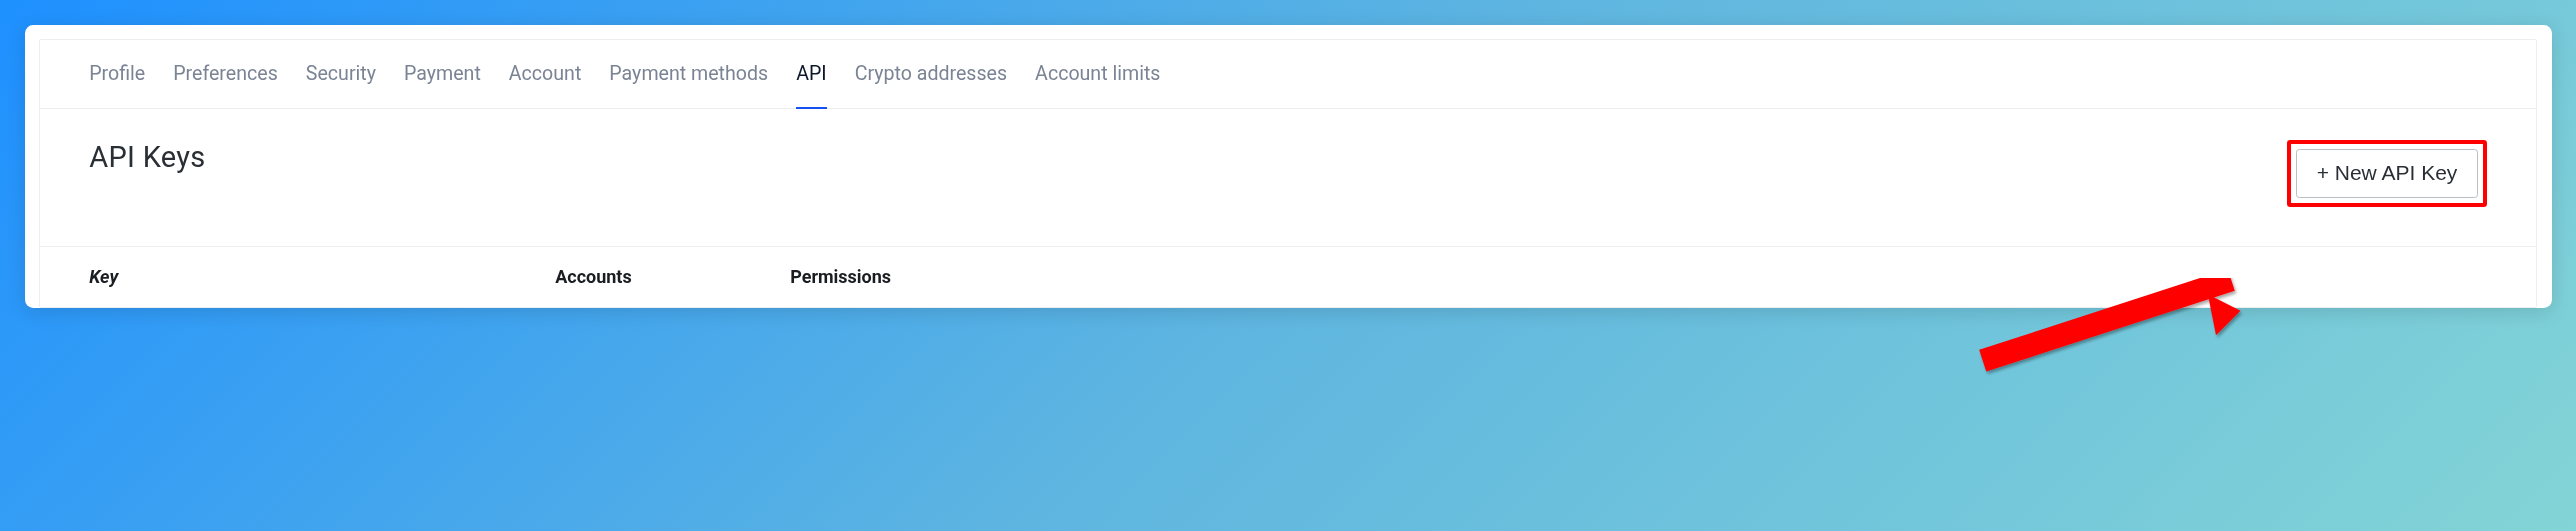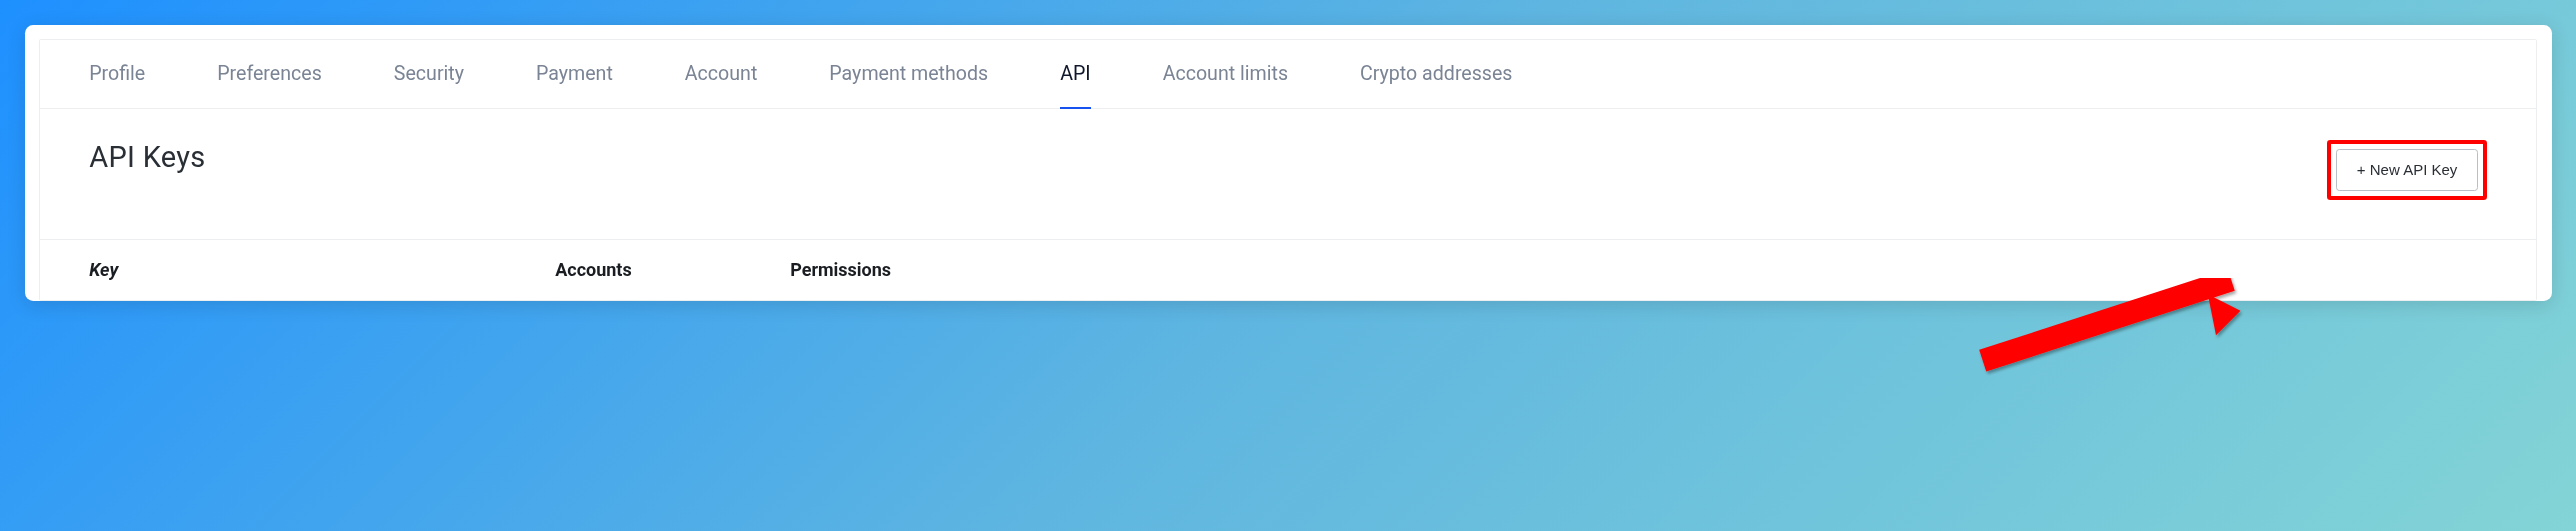--- a/index.html
+++ b/index.html
@@ -23,21 +23,21 @@
     .inner-border {
       border: 0.8px solid #eceef0;
       margin: 14.7px 14.7px 0 14.7px;
       border-radius: 1.6px;
     }
     .tabs {
       display: flex;
       align-items: center;
       padding: 0 49px;
       border-bottom: 0.8px solid #eceef0;
-      gap: 72px;
+      gap: 28px;
       height: 69px;
     }
     .tab {
       font-size: 19.6px;
       color: #7a8494;
       cursor: pointer;
       height: 69px;
       display: flex;
       align-items: center;
       border-bottom: 2.5px solid transparent;
@@ -64,21 +64,21 @@
     .new-key-wrap {
       position: relative;
       border: 4.1px solid #ff0000;
       padding: 4.9px;
       border-radius: 3.3px;
     }
     .new-key-btn {
       border: 0.8px solid #b9bfc7;
       background: #ffffff;
       padding: 11.4px 19.6px;
-      font-size: 15px;
+      font-size: 21px;
       color: #2a2f36;
       cursor: pointer;
       border-radius: 3.3px;
       display: flex;
       align-items: center;
       gap: 4.9px;
       white-space: nowrap;
     }
     .table-header {
       display: flex;
@@ -106,22 +106,22 @@
   <div class="inner-border">
 
     <div class="tabs">
       <div class="tab">Profile</div>
       <div class="tab">Preferences</div>
       <div class="tab">Security</div>
       <div class="tab">Payment</div>
       <div class="tab">Account</div>
       <div class="tab">Payment methods</div>
       <div class="tab active">API</div>
+      <div class="tab">Crypto addresses</div>
       <div class="tab">Account limits</div>
-      <div class="tab">Crypto addresses</div>
     </div>
 
     <div class="section-header">
       <div class="section-title">API Keys</div>
       <div class="new-key-wrap">
         <button class="new-key-btn">
           <span>+ New API Key</span>
         </button>
       </div>
     </div>

